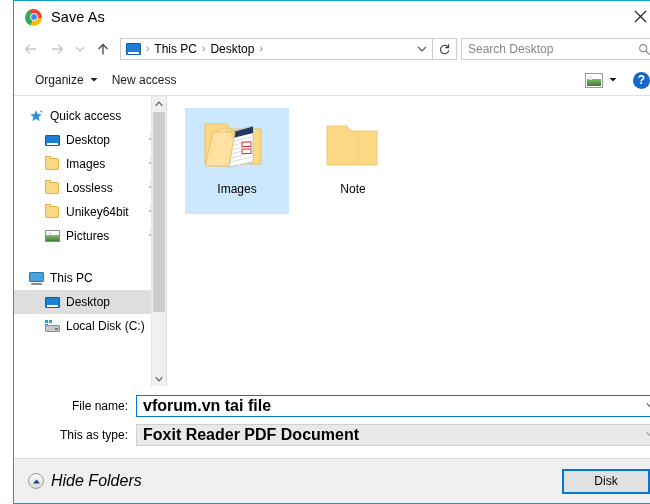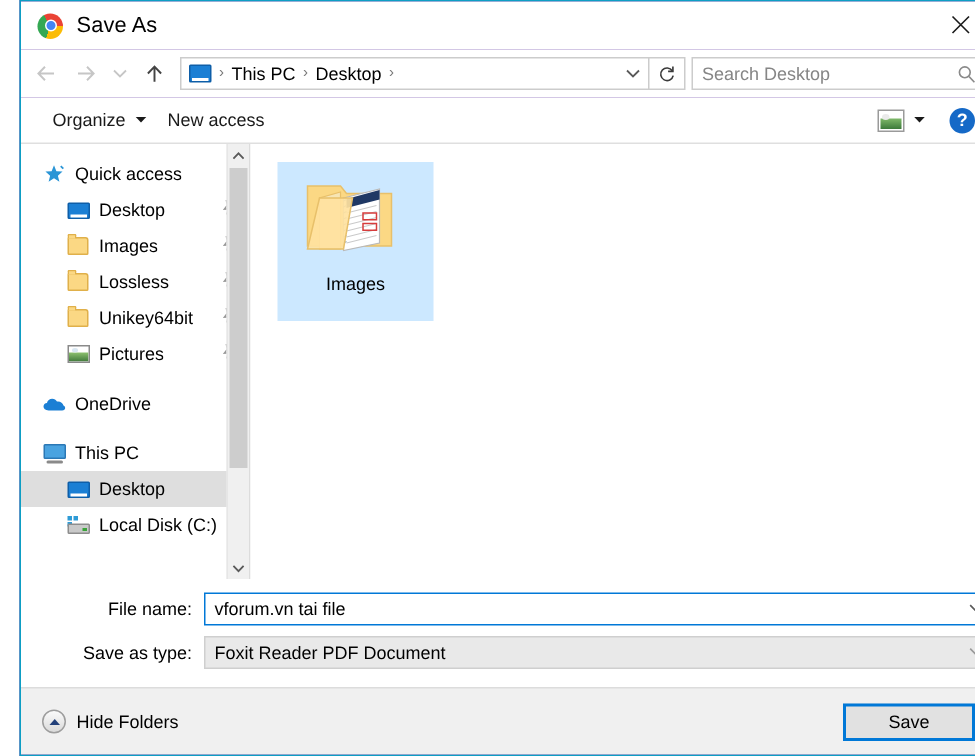--- a/index.html
+++ b/index.html
@@ -224,39 +224,39 @@
     width:108px;flex:0 0 108px;text-align:right;padding-right:8px;
     font-size:12px;color:#000;box-sizing:border-box;
   }
   .combo{
     flex:1 1 auto;height:22px;box-sizing:border-box;display:flex;align-items:center;
     border:1px solid #7a7a7a;background:#ffffff;
   }
   .combo.focused{border:1px solid #0078d7;}
   .combo.disabled{background:#e9e9e9;border:1px solid #cfcfcf;}
   .combo .cval{
-    flex:1 1 auto;font-size:12px;color:#000;padding-left:6px;white-space:nowrap;overflow:hidden;
+    flex:1 1 auto;font-size:16px;color:#000;padding-left:6px;white-space:nowrap;overflow:hidden;font-weight:bold;
   }
   .combo .cbtn{
     width:17px;flex:0 0 17px;display:flex;align-items:center;justify-content:center;
   }
 
   
   .footer{
     flex:0 0 44px;height:44px;display:flex;align-items:center;
     background:#f0f0f0;border-top:1px solid #dcdcdc;padding:0 12px 0 14px;position:relative;
   }
   .hidefolders{display:flex;align-items:center;}
   .hf-ico{
     width:16px;height:16px;border-radius:50%;
     background:linear-gradient(180deg,#fbfbfb 0%,#dadada 100%);
     border:1px solid #9d9d9d;box-sizing:border-box;
     display:flex;align-items:center;justify-content:center;margin-right:7px;flex:0 0 16px;
   }
-  .hf-label{font-size:12px;color:#000;}
+  .hf-label{font-size:16px;color:#000;font-style:italic;}
   .footer-spacer{flex:1 1 auto;}
   .btn{
     width:88px;height:25px;box-sizing:border-box;
     display:flex;align-items:center;justify-content:center;
     background:#e1e1e1;border:1px solid #adadad;font-size:12px;color:#000;
   }
   .btn.default{border:2px solid #0078d7;}
   .btn + .btn{margin-left:9px;}
   .grip{
     position:absolute;right:3px;bottom:2px;width:10px;height:10px;opacity:.55;
@@ -427,28 +427,20 @@
           <span class="nlabel">Pictures</span>
           <span class="pin">
             <svg width="10" height="11" viewBox="0 0 10 11">
                 <path d="M3,0.8 L8.4,0.8 L6.8,3.6 L8.6,6 L1.6,6.4 L3.6,3.8 Z M4.2,6.4 L3.2,10" stroke="#9a9a9a" stroke-width="1" fill="none"></path>
               </svg>
           </span>
         </div>
 
         <div class="gap"></div>
 
-        <div class="node lvl0">
-          <span class="nicon">
-            <svg width="16" height="11" viewBox="0 0 16 11">
-              <path d="M4.4,9.6 C2.2,9.6 1,8.4 1,7 C1,5.7 2,4.7 3.3,4.6 C3.6,2.9 5.1,1.8 6.8,1.8 C8.2,1.8 9.4,2.6 10,3.7 C11.9,3.3 14,4.5 14.3,6.4 C15.2,6.7 15.6,7.5 15.4,8.3 C15.2,9.1 14.4,9.6 13.5,9.6 Z" fill="#1b7fd4"></path>
-            </svg>
-          </span>
-          <span class="nlabel">OneDrive</span>
-        </div>
 
         <div class="gap"></div>
 
         <div class="node lvl0">
           <span class="nicon">
             <span class="ic-pc">
                 <span class="scr"></span>
                 <span class="base"></span>
               </span>
           </span>
@@ -520,38 +512,47 @@
                   <path d="M28,40 L30,39"></path>
                 <path d="M28,44 L30,43"></path>
                   <path d="M28,48 L30,47"></path>
               </g>
               <path d="M12,18 L34,18 L28,52 L4,52 Z" fill="#ffe2a0" fill-opacity="0.92" stroke="#e8c06a" stroke-width="1"></path>
             </svg>
           </div>
           <div class="filelabel">Images</div>
         </div>
 
+        <div class="fileitem">
+          <div class="thumb">
+            <svg width="72" height="64" viewBox="0 0 72 64">
+              <path d="M10,12 L30,12 L34,17 L60,17 L60,51 L10,51 Z" fill="#fbd884" stroke="#efc877" stroke-width="1"></path>
+              <path d="M41,17 L41,51" stroke="#f2cd83" stroke-width="0.8"></path>
+            </svg>
+          </div>
+          <div class="filelabel">Note</div>
+        </div>
       </div>
     </div>
   </div>
 
   <div class="formarea">
     <div class="formrow">
       <div class="formlabel">File name:</div>
       <div class="combo focused">
         <div class="cval">vforum.vn tai file</div>
         <div class="cbtn">
           <svg width="9" height="7" viewBox="0 0 9 7">
             <path d="M0.8,1.4 L4.5,5.2 L8.2,1.4" stroke="#5a5a5a" stroke-width="1.1" fill="none"></path>
           </svg>
         </div>
       </div>
     </div>
     <div class="formrow">
-      <div class="formlabel">Save as type:</div>
+      <div class="formlabel">This as type:</div>
       <div class="combo disabled">
         <div class="cval">Foxit Reader PDF Document</div>
         <div class="cbtn">
           <svg width="9" height="7" viewBox="0 0 9 7">
             <path d="M0.8,1.4 L4.5,5.2 L8.2,1.4" stroke="#9a9a9a" stroke-width="1.1" fill="none"></path>
           </svg>
         </div>
       </div>
     </div>
   </div>
@@ -559,21 +560,21 @@
   <div class="footer">
     <div class="hidefolders">
       <span class="hf-ico">
         <svg width="9" height="7" viewBox="0 0 9 7">
             <path d="M4.5,1.4 L8,5.4 L1,5.4 Z" fill="#22407a"></path>
           </svg>
       </span>
       <span class="hf-label">Hide Folders</span>
     </div>
     <div class="footer-spacer"></div>
-    <div class="btn default">Save</div>
+    <div class="btn default">Disk</div>
     <div class="grip">
       <svg width="10" height="10" viewBox="0 0 10 10">
         <g fill="#9a9a9a">
           <rect x="7" y="1" width="1.6" height="1.6"></rect>
           <rect x="4" y="4" width="1.6" height="1.6"></rect>
             <rect x="7" y="4" width="1.6" height="1.6"></rect>
           <rect x="1" y="7" width="1.6" height="1.6"></rect>
             <rect x="4" y="7" width="1.6" height="1.6"></rect>
             <rect x="7" y="7" width="1.6" height="1.6"></rect>
         </g>

